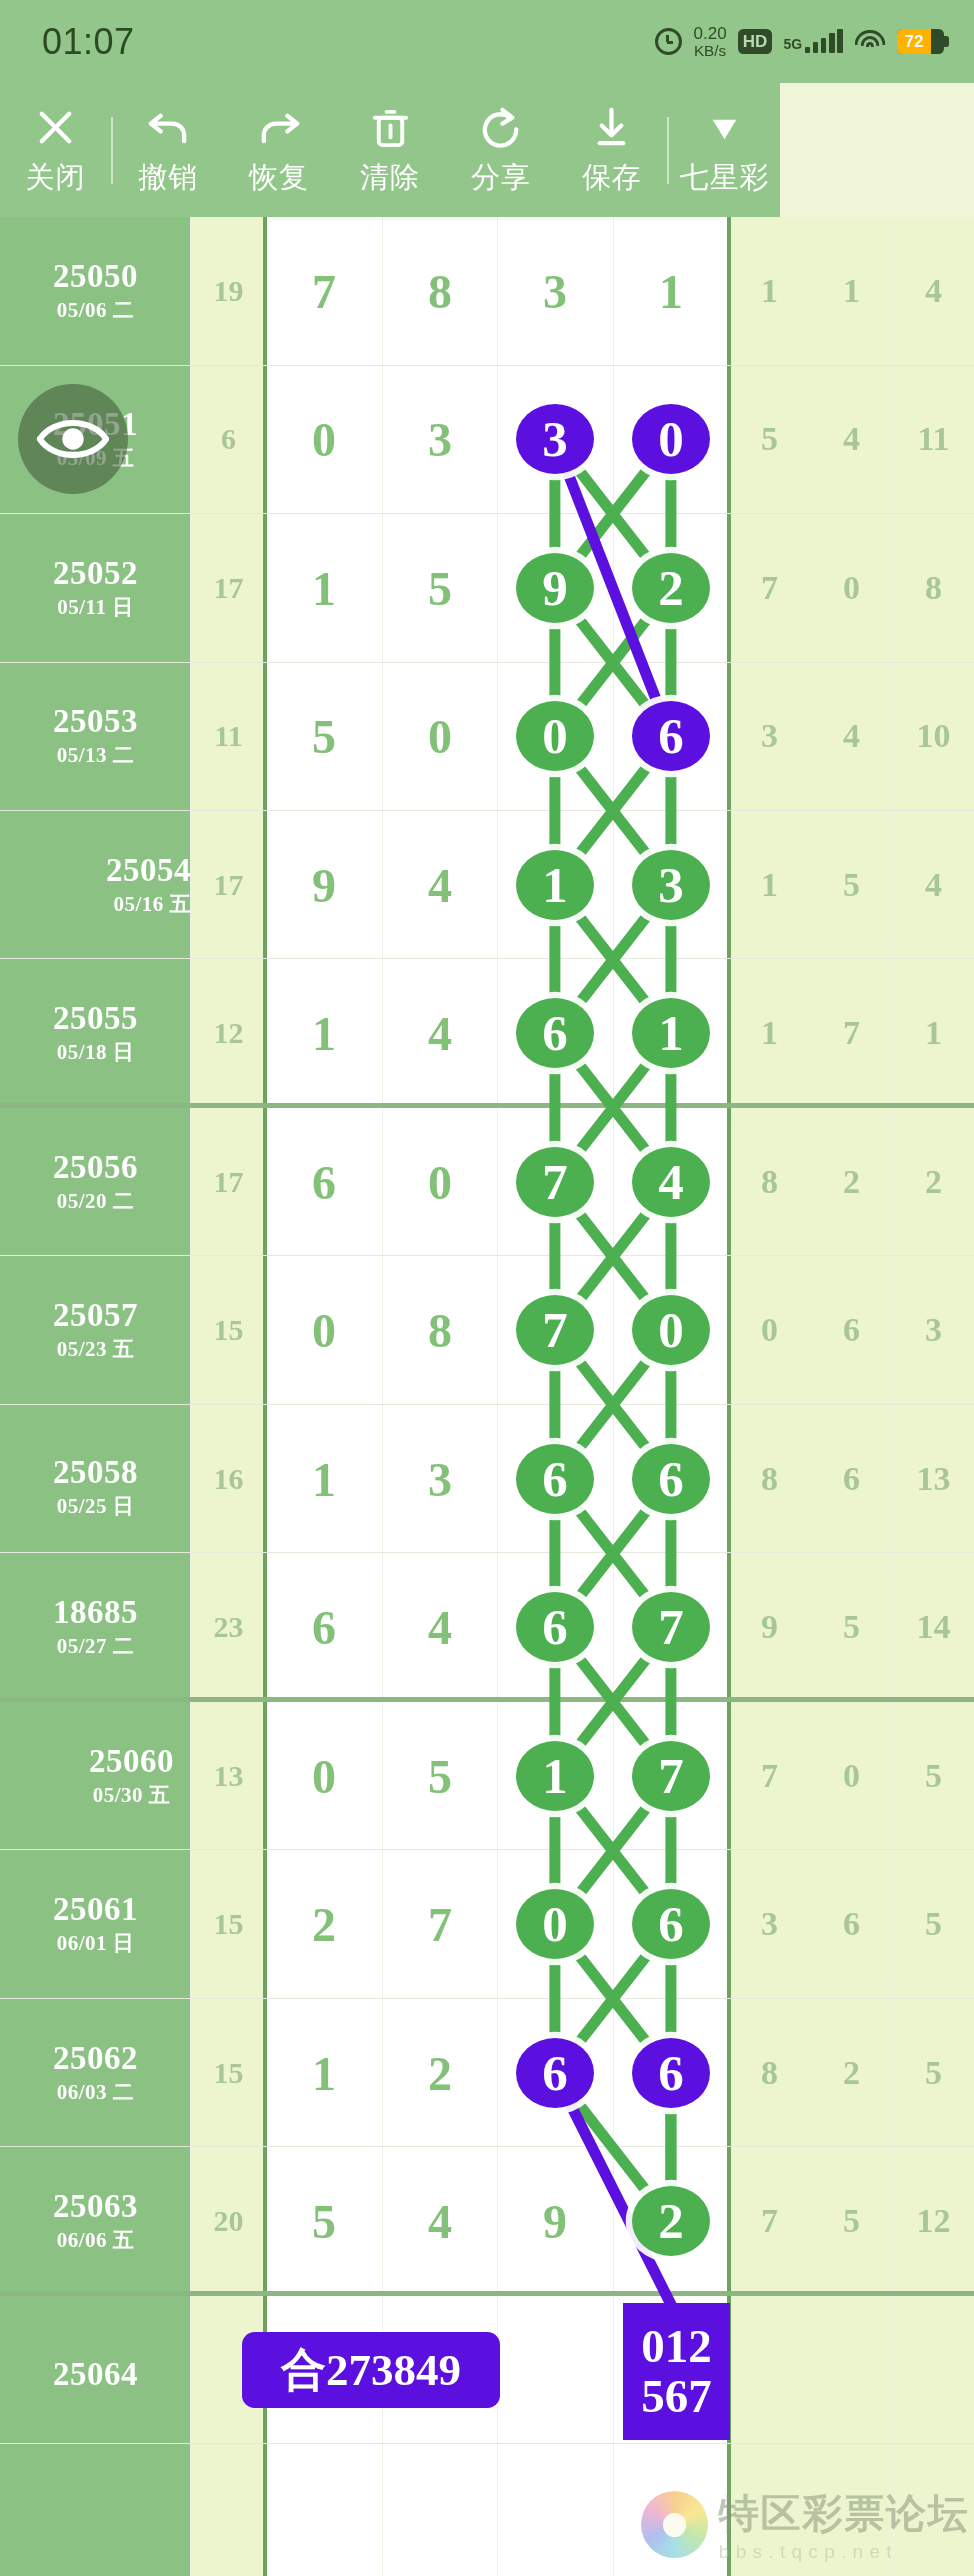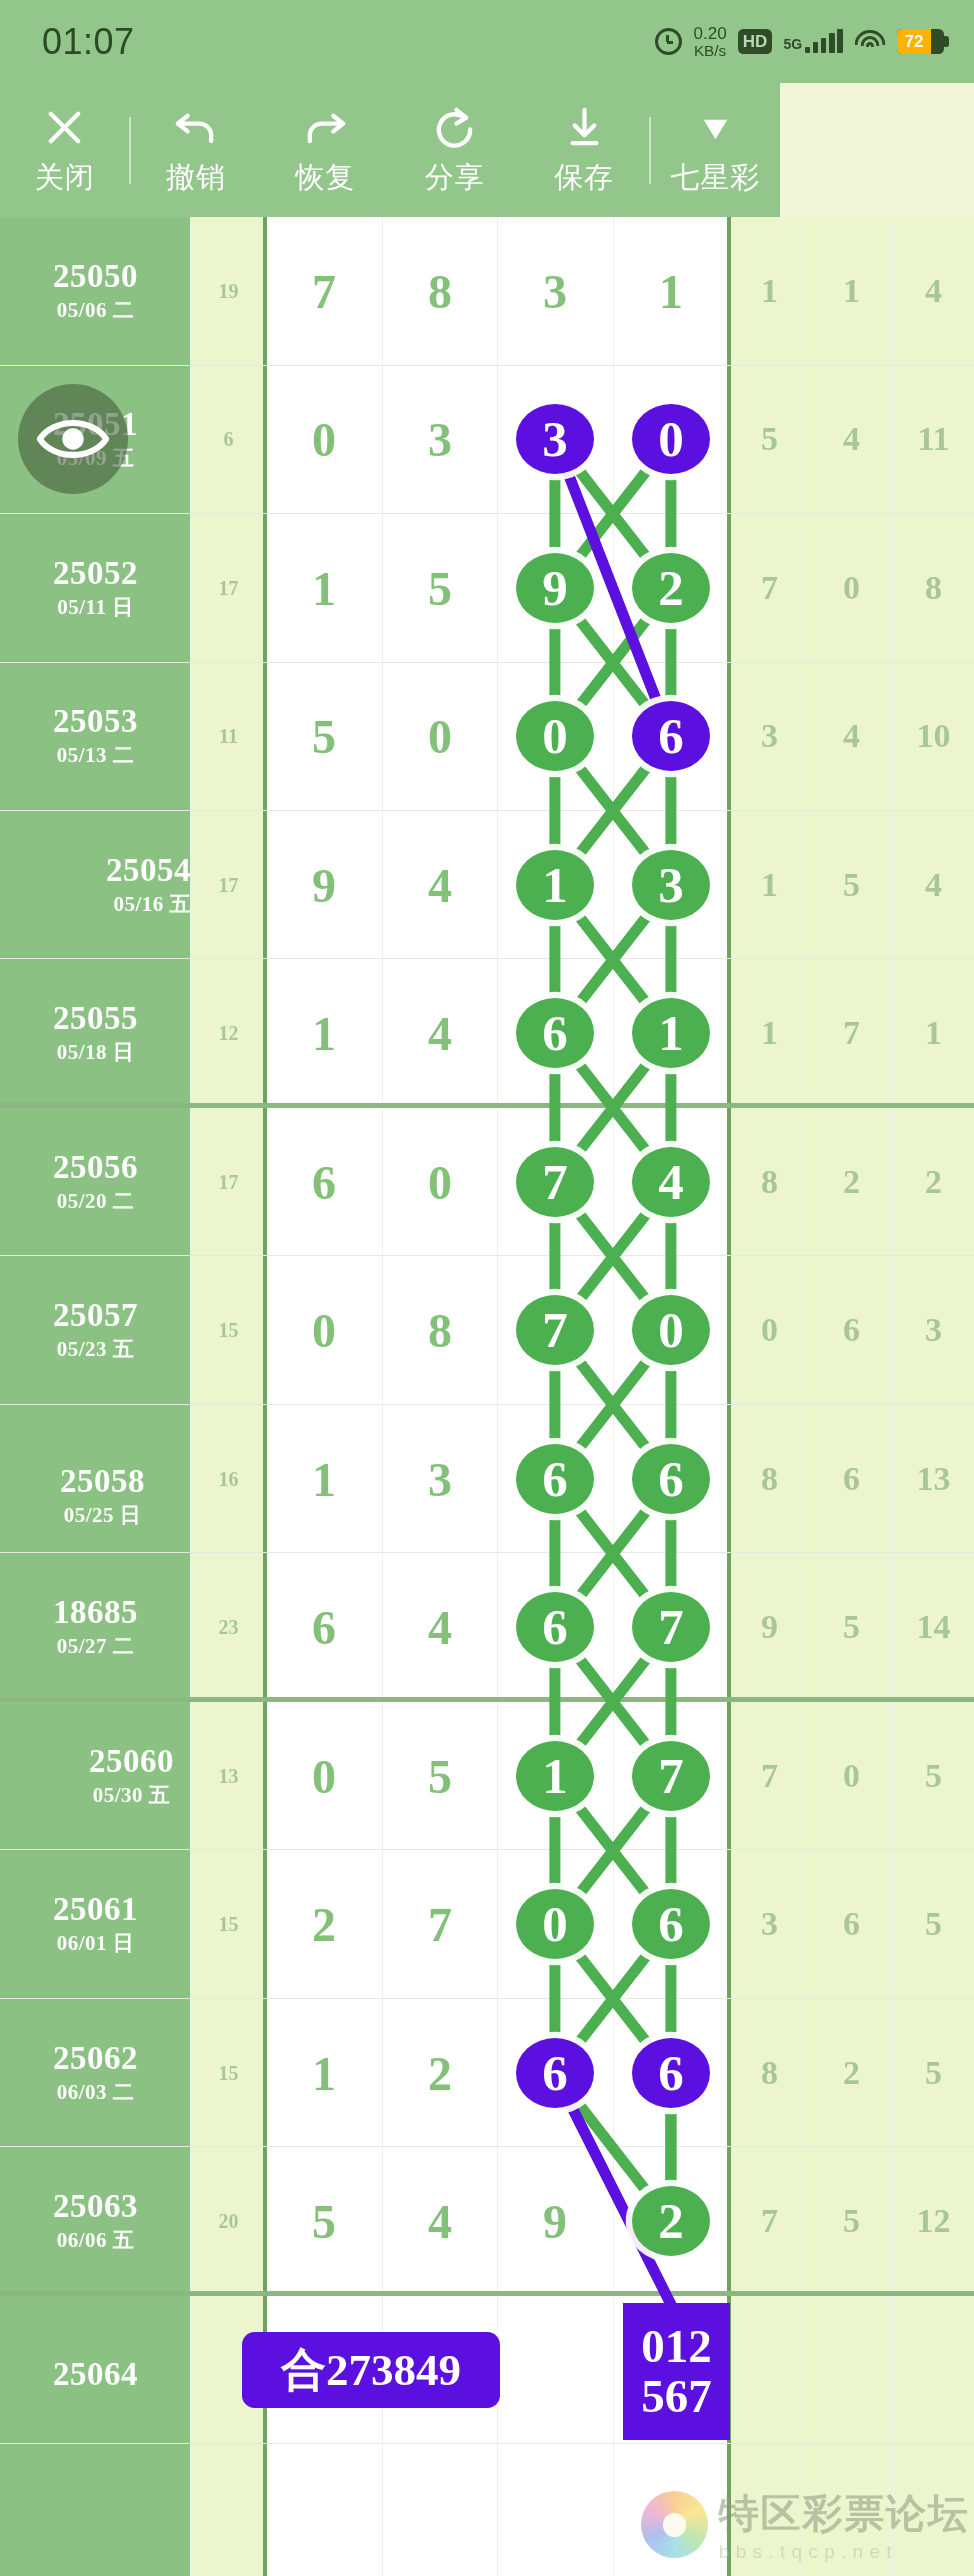--- a/index.html
+++ b/index.html
@@ -67,21 +67,21 @@
 
   .row{ position:absolute;left:0;width:975px; }
   .rowline{ position:absolute;left:0;width:975px;height:0.9px;background:#e6eadc;}
   .rowline.sec{height:4.5px;background:#8cb782;}
 
   .cell{ position:absolute; display:flex;align-items:center;justify-content:center;
          font-family:"Liberation Serif",serif; }
   .c-period{ left:0;width:191px; flex-direction:column; gap:1.8px;}
   .c-period .p-num{ font-size:33px;font-weight:bold;color:#ffffff;letter-spacing:0.5px;}
   .c-period .p-date{ font-size:21px;font-weight:bold;color:#ffffff;letter-spacing:0.5px;}
-  .c-sum{ left:191px;width:75px;font-size:20px;font-weight:bold;color:#a9c69b;}
+  .c-sum{ left:191px;width:75px;font-size:30px;font-weight:bold;color:#a9c69b;}
   .c-d{ width:116px;font-size:48px;font-weight:bold;color:#82c177;}
   .c-r{ width:81px;font-size:34px;font-weight:bold;color:#a9c69b;}
 
   .marker{
     position:absolute; width:78px;height:70px;border-radius:50%;
     display:flex;align-items:center;justify-content:center;
     font-family:"Liberation Serif",serif;font-size:51px;font-weight:bold;color:#ffffff;
     box-shadow:0 0 0 6.3px rgba(255,255,255,.92);
     z-index:5;
   }
@@ -181,20 +181,31 @@
     <div class="tb-ico">
       <svg viewBox="0 0 24 24" fill="none" stroke="#ffffff" stroke-width="2.2" stroke-linecap="round" stroke-linejoin="round">
           <path d="M16 6 L21 10 L16 14"></path>
           <path d="M21 10 H10 a6 6 0 0 0 -6 6 v3"></path>
         </svg>
     </div>
     <div class="tb-lab">恢复</div>
   </div>
   <div class="tb-item">
     <div class="tb-ico">
+      <svg viewBox="0 0 24 24" fill="none" stroke="#ffffff" stroke-width="2" stroke-linecap="round" stroke-linejoin="round">
+          <path d="M4 7 H20"></path>
+          <path d="M10 4 H14"></path>
+          <rect x="6" y="7" width="12" height="14" rx="2"></rect>
+          <line x1="12" y1="11" x2="12" y2="17"></line>
+        </svg>
+    </div>
+    <div class="tb-lab">清除</div>
+  </div>
+  <div class="tb-item">
+    <div class="tb-ico">
       <svg viewBox="0 0 24 24" fill="none" stroke="#ffffff" stroke-width="2.2" stroke-linecap="round" stroke-linejoin="round">
           <path d="M17 7 a8 8 0 1 0 3 6"></path>
           <path d="M13 3 L18 7 L13 10"></path>
         </svg>
     </div>
     <div class="tb-lab">分享</div>
   </div>
   <div class="tb-item">
     <div class="tb-ico">
       <svg viewBox="0 0 24 24" fill="none" stroke="#ffffff" stroke-width="2.2" stroke-linecap="round" stroke-linejoin="round">
@@ -377,21 +388,21 @@
       </div>
       <div class="cell c-d" style="left: 613px; top: 0px; height: 148px;">
         <div class="marker g" style="position: static;">0</div>
       </div>
       <div class="cell c-r" style="left: 729px; width: 81px; top: 0px; height: 148px;">0</div>
       <div class="cell c-r" style="left: 811px; width: 81px; top: 0px; height: 148px;">6</div>
       <div class="cell c-r" style="left: 892px; width: 83px; top: 0px; height: 148px;">3</div>
     </div>
     <div class="rowline" style="top: 1187px;"></div>
     <div class="row" style="top: 1188px; height: 148px;">
-      <div class="cell c-period" style="top: 17px; height: 148px; margin-left: 7px;">
+      <div class="cell c-period" style="top: 8px; height: 148px;">
         <div class="p-num">25058</div>
         <div class="p-date">05/25 日</div>
       </div>
       <div class="cell c-sum" style="top: 0px; height: 148px; text-align: center;">16</div>
       <div class="cell c-d" style="left: 266px; top: 0px; height: 148px;">1</div>
       <div class="cell c-d" style="left: 382px; top: 0px; height: 148px;">3</div>
       <div class="cell c-d" style="left: 497px; top: 0px; height: 148px;">
         <div class="marker g" style="position: static;">6</div>
       </div>
       <div class="cell c-d" style="left: 613px; top: 0px; height: 148px;">

